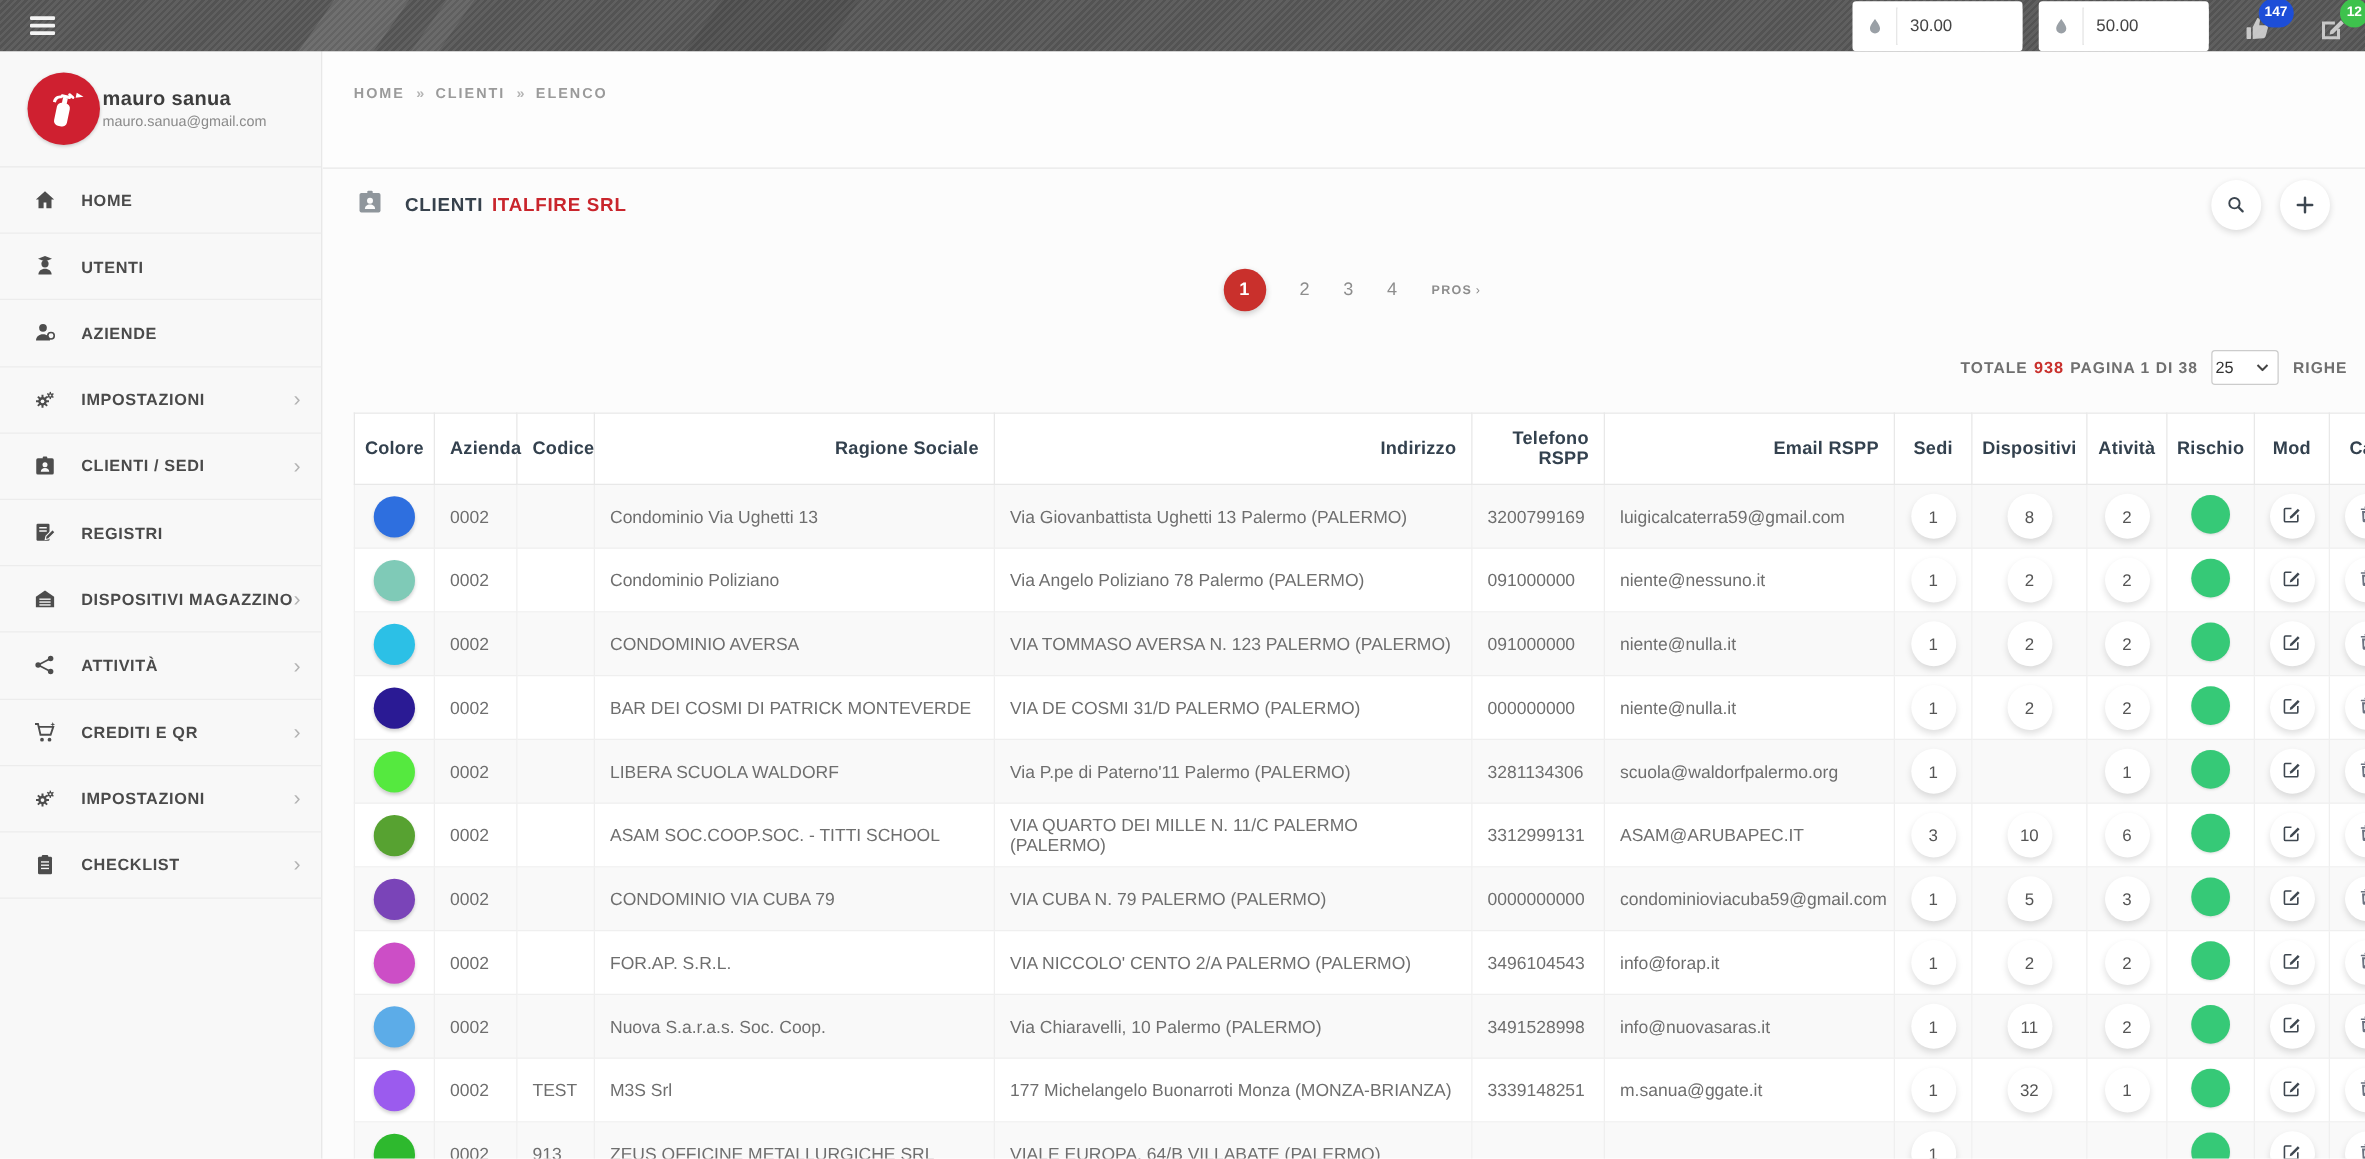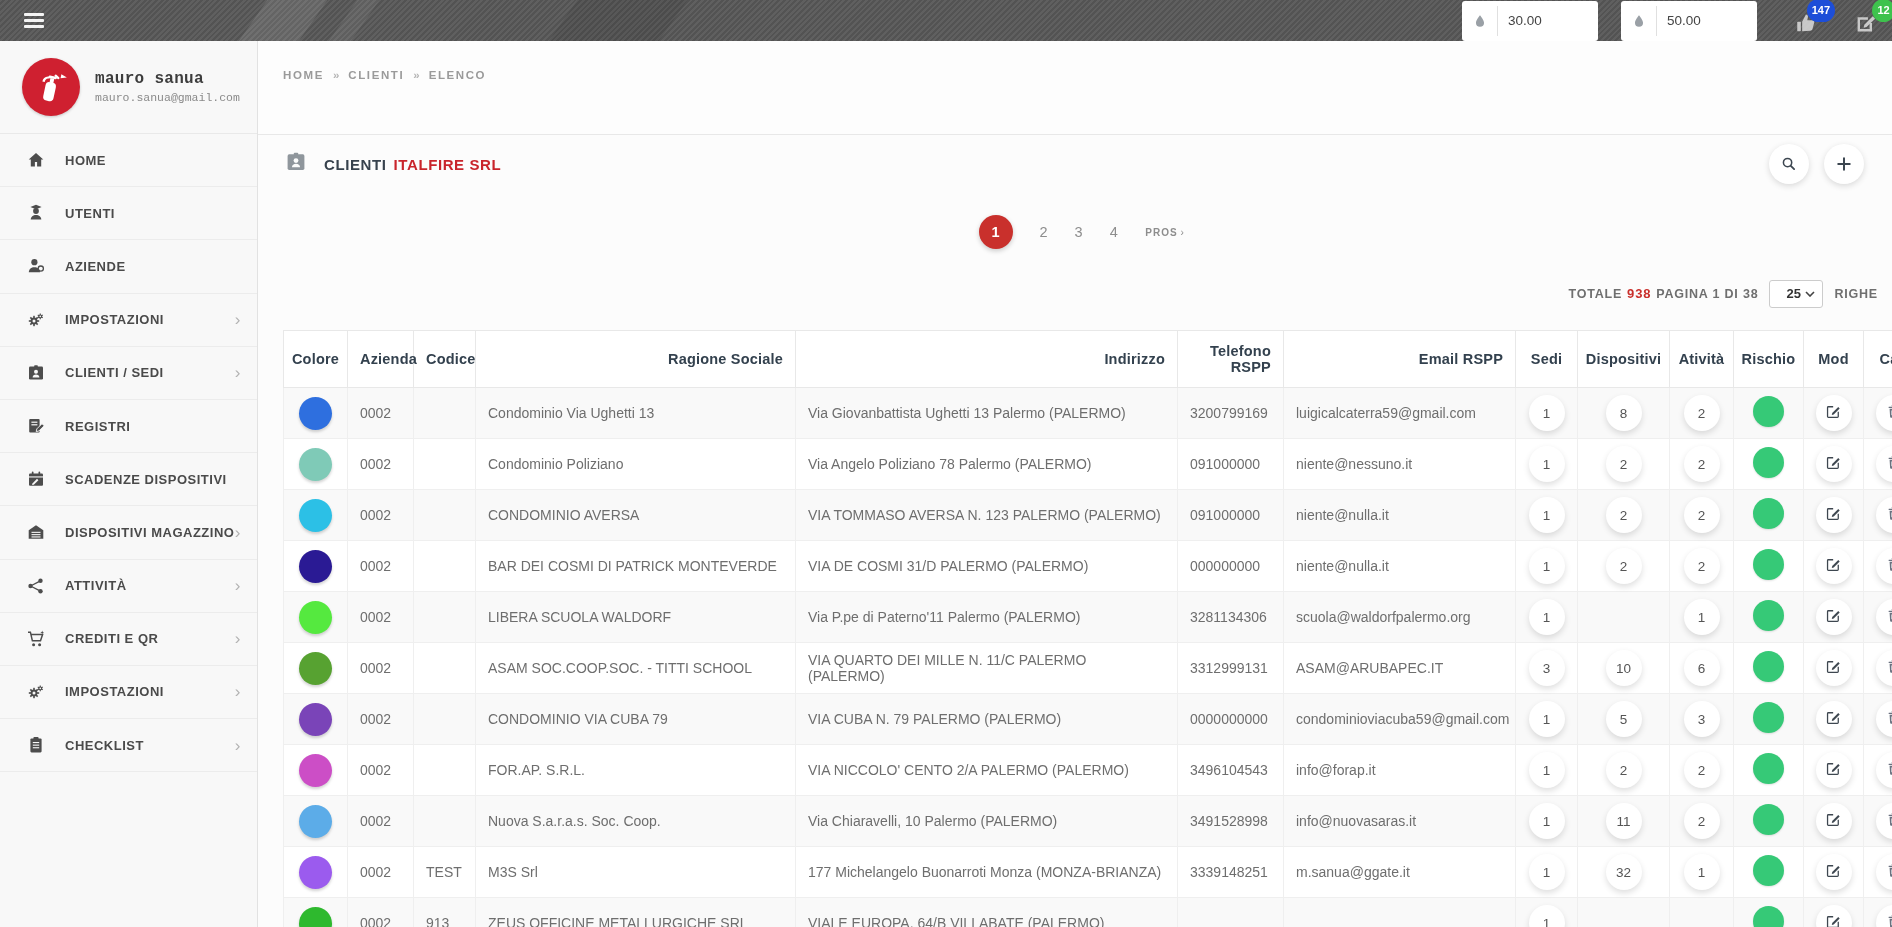--- a/index.html
+++ b/index.html
@@ -9,39 +9,39 @@
   .topbar { position:relative; height:41px; background:#575757; display:flex; align-items:center; overflow:hidden; z-index:5;}
   .topbar::before { content:""; position:absolute; inset:0;
     background:repeating-linear-gradient(135deg, rgba(255,255,255,.05) 0 2px, rgba(0,0,0,.05) 2px 4px); }
   .deco { position:absolute; top:-20px; height:90px; background:rgba(255,255,255,.10); transform:skewX(-35deg); }
   .deco.d1 { left:250px; width:60px; }
   .deco.d2 { left:340px; width:22px; background:rgba(255,255,255,.07);}
   .deco.d3 { left:560px; width:110px; background:rgba(0,0,0,.08);}
   .hamburger { position:relative; margin-left:24px; width:20px; cursor:pointer; z-index:2;}
   .hamburger span { display:block; height:3px; background:#f3f3f3; border-radius:1px; margin:3px 0; }
   .topbar-right { position:absolute; right:-8px; top:0; height:41px; display:flex; align-items:center; z-index:2;}
-  .credit-group { display:flex; align-items:center; height:40px; background:#fff; border-radius:3px; overflow:hidden; margin-right:23px; }
+  .credit-group { display:flex; align-items:center; height:40px; background:#fff; border-radius:3px; overflow:hidden; margin-right:13px; }
   .credit-addon { width:36px; height:30px; display:flex; align-items:center; justify-content:center; border-right:1px solid #e0e0e0; }
   .credit-addon svg { width:14px; height:14px; fill:#9aa0a6; }
   .credit-input { width:100px; height:28px; border:none; outline:none; font-size:13.5px; color:#444; padding-left:10px; font-family:inherit;}
   .notif { position:relative; width:28px; height:26px; margin:0 18px 0 14px; cursor:pointer; }
   .notif svg { width:24px; height:24px; fill:#dcdcdc; opacity:.85; margin-top:3px;}
   .notif-badge { position:absolute; top:-9px; right:-13px; min-width:23px; height:23px; padding:0 5px; border-radius:12px;
     background:#3ec24d; color:#fff; font-size:11px; font-weight:700; display:flex; align-items:center; justify-content:center; }
 
   
   .shell { display:flex; height:886px; }
   .sidebar { width:258px; min-width:258px; background:#f8f8f8; border-right:1px solid #e2e2e2; }
   .main { flex:1; background:#fcfcfc; overflow:hidden; }
 
   
   .profile { height:93px; display:flex; align-items:center; padding-left:22px; border-bottom:1px solid #e9e9e9;}
   .logo-circle { width:58px; height:58px; border-radius:50%; background:#cf2030; display:flex; align-items:center; justify-content:center; box-shadow:0 1px 3px rgba(0,0,0,.2);}
   .logo-circle svg { width:36px; height:36px; fill:#fff; }
-  .profile-text { margin-left:15px;font-family:Liberation Mono, monospace; }
+  .profile-text { margin-left:2px; }
   .profile-name { font-size:16px; font-weight:700; color:#3d3d3d; letter-spacing:.3px;}
   .profile-email { font-size:11.5px; color:#8a8a8a; margin-top:3px;text-align:center;}
   .side-item { height:53.2px; display:flex; align-items:center; padding:0 16px 0 24px; border-bottom:1px solid #ececec;
     color:#4a4a4a; font-size:13px; font-weight:700; letter-spacing:.5px; cursor:pointer; }
   .side-item .icon { width:24px; margin-right:17px; display:flex; justify-content:center;}
   .side-item .icon svg { width:20px; height:20px; fill:#4d4d4d; }
   .chev { margin-left:auto; color:#b3b3b3; font-size:17px; font-weight:400; line-height:1;}
 
   .icon svg .hole { fill:var(--holec,#f8f8f8); }
 
@@ -64,21 +64,21 @@
   .page.active { width:34px; height:34px; border-radius:50%; background:#c9302c; color:#fff; font-weight:700;
     display:flex; align-items:center; justify-content:center; box-shadow:0 2px 5px rgba(0,0,0,.2); }
   .page-next { color:#8d8d8d; font-size:10px; font-weight:700; letter-spacing:1px; margin-left:14px; cursor:pointer;}
   .page-next .nx { font-weight:400; margin-left:3px;}
 
   
   .summary { display:flex; align-items:center; justify-content:flex-end; margin:21px 14px 0 0; }
   .sum-text { font-size:12.5px; font-weight:700; letter-spacing:.8px; color:#6f6f6f; }
   .sum-total { color:#c9302c; margin:16px 5px; font-size:13px; font-weight:700; letter-spacing:.8px;}
   .rows-select { position:relative; width:54px; height:28px; border:1px solid #ccc; border-radius:3px; background:#fff;
-    margin:0 11px; display:flex; align-items:center; padding-left:16px; font-size:13px; color:#333; cursor:pointer;font-weight:bold;}
+    margin:0 11px; display:flex; align-items:center; padding-left:2px; font-size:13px; color:#333; cursor:pointer;}
   .rows-select svg { position:absolute; right:7px; width:10px; height:6px; stroke:#444; fill:none;}
 
   
   table { border-collapse:collapse; table-layout:fixed; width:calc(100% - 37px); margin:13px 12px 0 25px; background:#fff; }
   th { height:57px; border:1px solid #e8e8e8; color:#33414e; font-size:14.5px; font-weight:700; text-align:right;
     padding:0 12px; vertical-align:middle; letter-spacing:.2px; background:#fff;}
   td { height:51px; border:1px solid #efefef; color:#6e6e6e; font-size:14px; padding:0 12px; vertical-align:middle; background:#fff;}
   tr.odd td { background:#f9f9f9; }
   th.c, td.c { text-align:center; padding:0 4px;}
   .dot { display:inline-block; width:33px; height:33px; border-radius:50%; vertical-align:middle; box-shadow:0 2px 3px rgba(0,0,0,.18);}
@@ -219,32 +219,20 @@
               <rect class="hole" x="5.4" y="5.6" width="6" height="1.2"></rect>
               <rect class="hole" x="5.4" y="8.2" width="6" height="1.2"></rect>
               <path d="M10.8 12.9l5.2-5.2 2.1 2.1-5.2 5.2-2.7.6z" stroke="#f8f8f8" stroke-width=".9"></path>
             </svg>
           </span>
           <span class="side-label">REGISTRI</span>
         </div>
         <div class="side-item">
           <span class="icon">
             <svg viewBox="0 0 20 20">
-              <rect x="3" y="4.4" width="14" height="12.4" rx="1.1"></rect>
-              <rect x="5.8" y="2.6" width="1.7" height="3.2" rx=".8"></rect>
-              <rect x="12.5" y="2.6" width="1.7" height="3.2" rx=".8"></rect>
-              <rect class="hole" x="3" y="7.4" width="14" height="1.1"></rect>
-              <path class="hole" d="M6.4 14.4 11 9.8l1.4 1.4-4.6 4.6-1.7.3z"></path>
-            </svg>
-          </span>
-          <span class="side-label">SCADENZE DISPOSITIVI</span>
-        </div>
-        <div class="side-item">
-          <span class="icon">
-            <svg viewBox="0 0 20 20">
               <path d="M2.7 8.3 10 3.3l7.3 5V16.8H2.7z"></path>
               <rect class="hole" x="5.5" y="9.8" width="9" height="1.1"></rect>
               <rect class="hole" x="5.5" y="12.1" width="9" height="1.1"></rect>
               <rect class="hole" x="5.5" y="14.4" width="9" height="1.1"></rect>
             </svg>
           </span>
           <span class="side-label">DISPOSITIVI MAGAZZINO</span>
           <span class="chev">›</span>
         </div>
         <div class="side-item">

